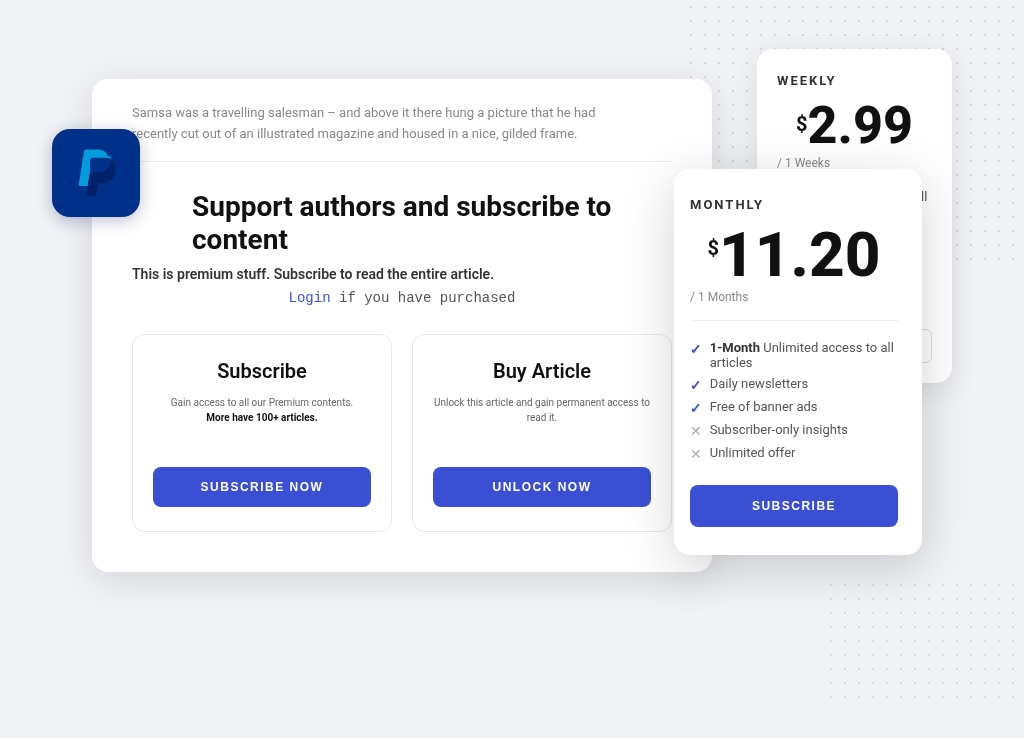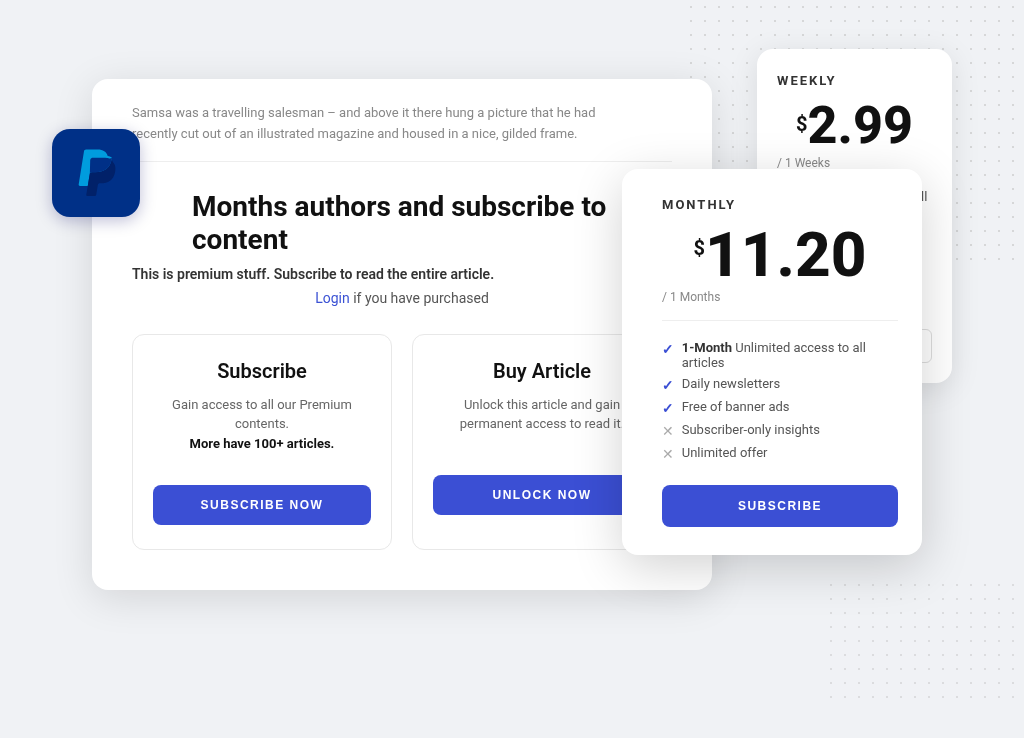--- a/index.html
+++ b/index.html
@@ -106,20 +106,21 @@
       color: #333;
       text-align: left;
       margin-bottom: 8px;
     }
 
     .login-line {
       text-align: center;
       font-size: 14px;
       color: #555;
       margin-bottom: 28px;
+      font-family: Liberation Mono, monospace;
     }
 
     .login-link {
       color: #3b52d4;
       cursor: pointer;
       text-decoration: none;
     }
 
     .options-row {
       display: flex;
@@ -135,24 +136,24 @@
     }
 
     .option-title {
       font-size: 20px;
       font-weight: 600;
       color: #111;
       margin-bottom: 12px;
     }
 
     .option-desc {
-      font-size: 13px;
+      font-size: 10px;
       color: #666;
       line-height: 1.5;
-      margin-bottom: 32px;
+      margin-bottom: 24px;
       min-height: 48px;
     }
 
     .option-desc strong {
       color: #111;
       font-weight: 700;
     }
 
     .btn-primary {
       background: #3b4fd4;
@@ -252,25 +253,25 @@
       text-transform: uppercase;
       cursor: pointer;
       width: 100%;
     }
 
     
     .monthly-card {
       position: absolute;
       top: 130px;
       right: 40px;
-      width: 300px;
+      width: 248px;
       background: #fff;
       border-radius: 16px;
       box-shadow: 0 12px 50px rgba(0,0,0,0.18);
-      padding: 28px 24px 28px 40px;
+      padding: 28px 24px 28px 16px;
       z-index: 4;
     }
 
     .monthly-card .price-amount {
       font-size: 62px;
     }
 
     .divider-line {
       border: none;
       border-top: 1px solid #eee;
@@ -303,21 +304,21 @@
       <path d="M43.2 14.1C41.2 24.9 34 29 24.5 29H20.2C19 29 18 29.9 17.8 31.1L15.5 44.9L13.8 55.1C13.7 55.9 14.3 56.6 15.1 56.6H23.1C24.2 56.6 25.1 55.8 25.3 54.7L25.4 54.2L27 44.4L27.1 43.8C27.3 42.7 28.2 41.9 29.3 41.9H30.5C38.8 41.9 45.3 38.3 47.1 28.5C47.8 24.4 47.4 21 45.4 18.6C44.8 17.8 44.1 17.1 43.2 14.1Z" fill="#012169"></path>
       <path d="M40.8 13.2C40.4 13.1 40 13 39.5 12.9C39 12.8 38.5 12.7 38 12.7C36.4 12.4 34.6 12.3 32.7 12.3H21.3C20.8 12.3 20.4 12.4 20 12.7C19.1 13.1 18.5 13.9 18.3 14.9L17.9 31V31.1C18 29.9 19 29 20.2 29H24.5C34 29 41.2 24.9 43.2 14.1C43.3 13.5 43.3 12.9 43.3 12.4C42.6 12.8 41.7 13 40.8 13.2Z" fill="#003087"></path>
     </svg>
   </div>
 
   <div class="main-card">
     <div class="article-preview">
       <p>Samsa was a travelling salesman – and above it there hung a picture that he had recently cut out of an illustrated magazine and housed in a nice, gilded frame.</p>
     </div>
 
-    <h1 class="main-card-title">Months authors and subscribe to content</h1>
+    <h1 class="main-card-title">Support authors and subscribe to content</h1>
 
     <p class="main-card-subtitle">This is premium stuff. Subscribe to read the entire article.</p>
 
     <p class="login-line">
       <a class="login-link">Login</a><span> if you have purchased</span>
     </p>
 
     <div class="options-row">
 
       <div class="option-card">

